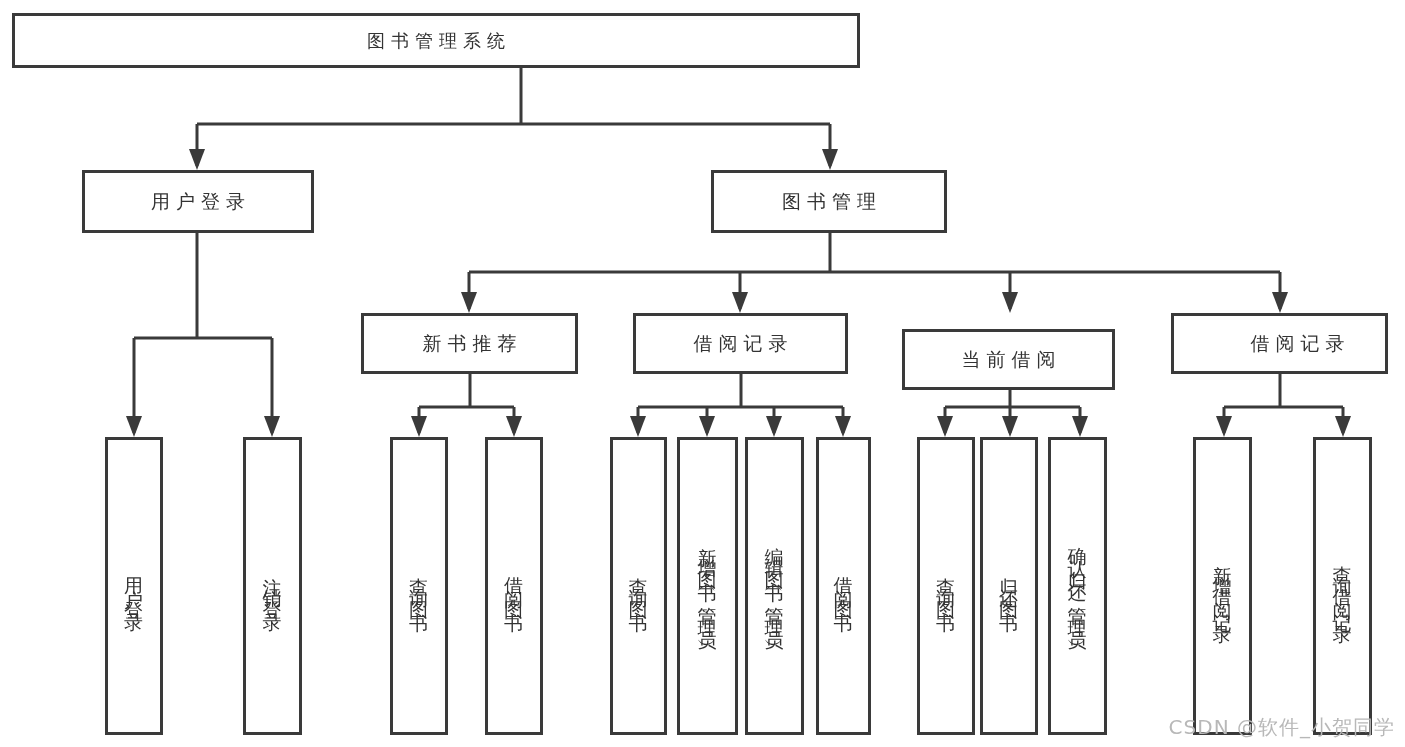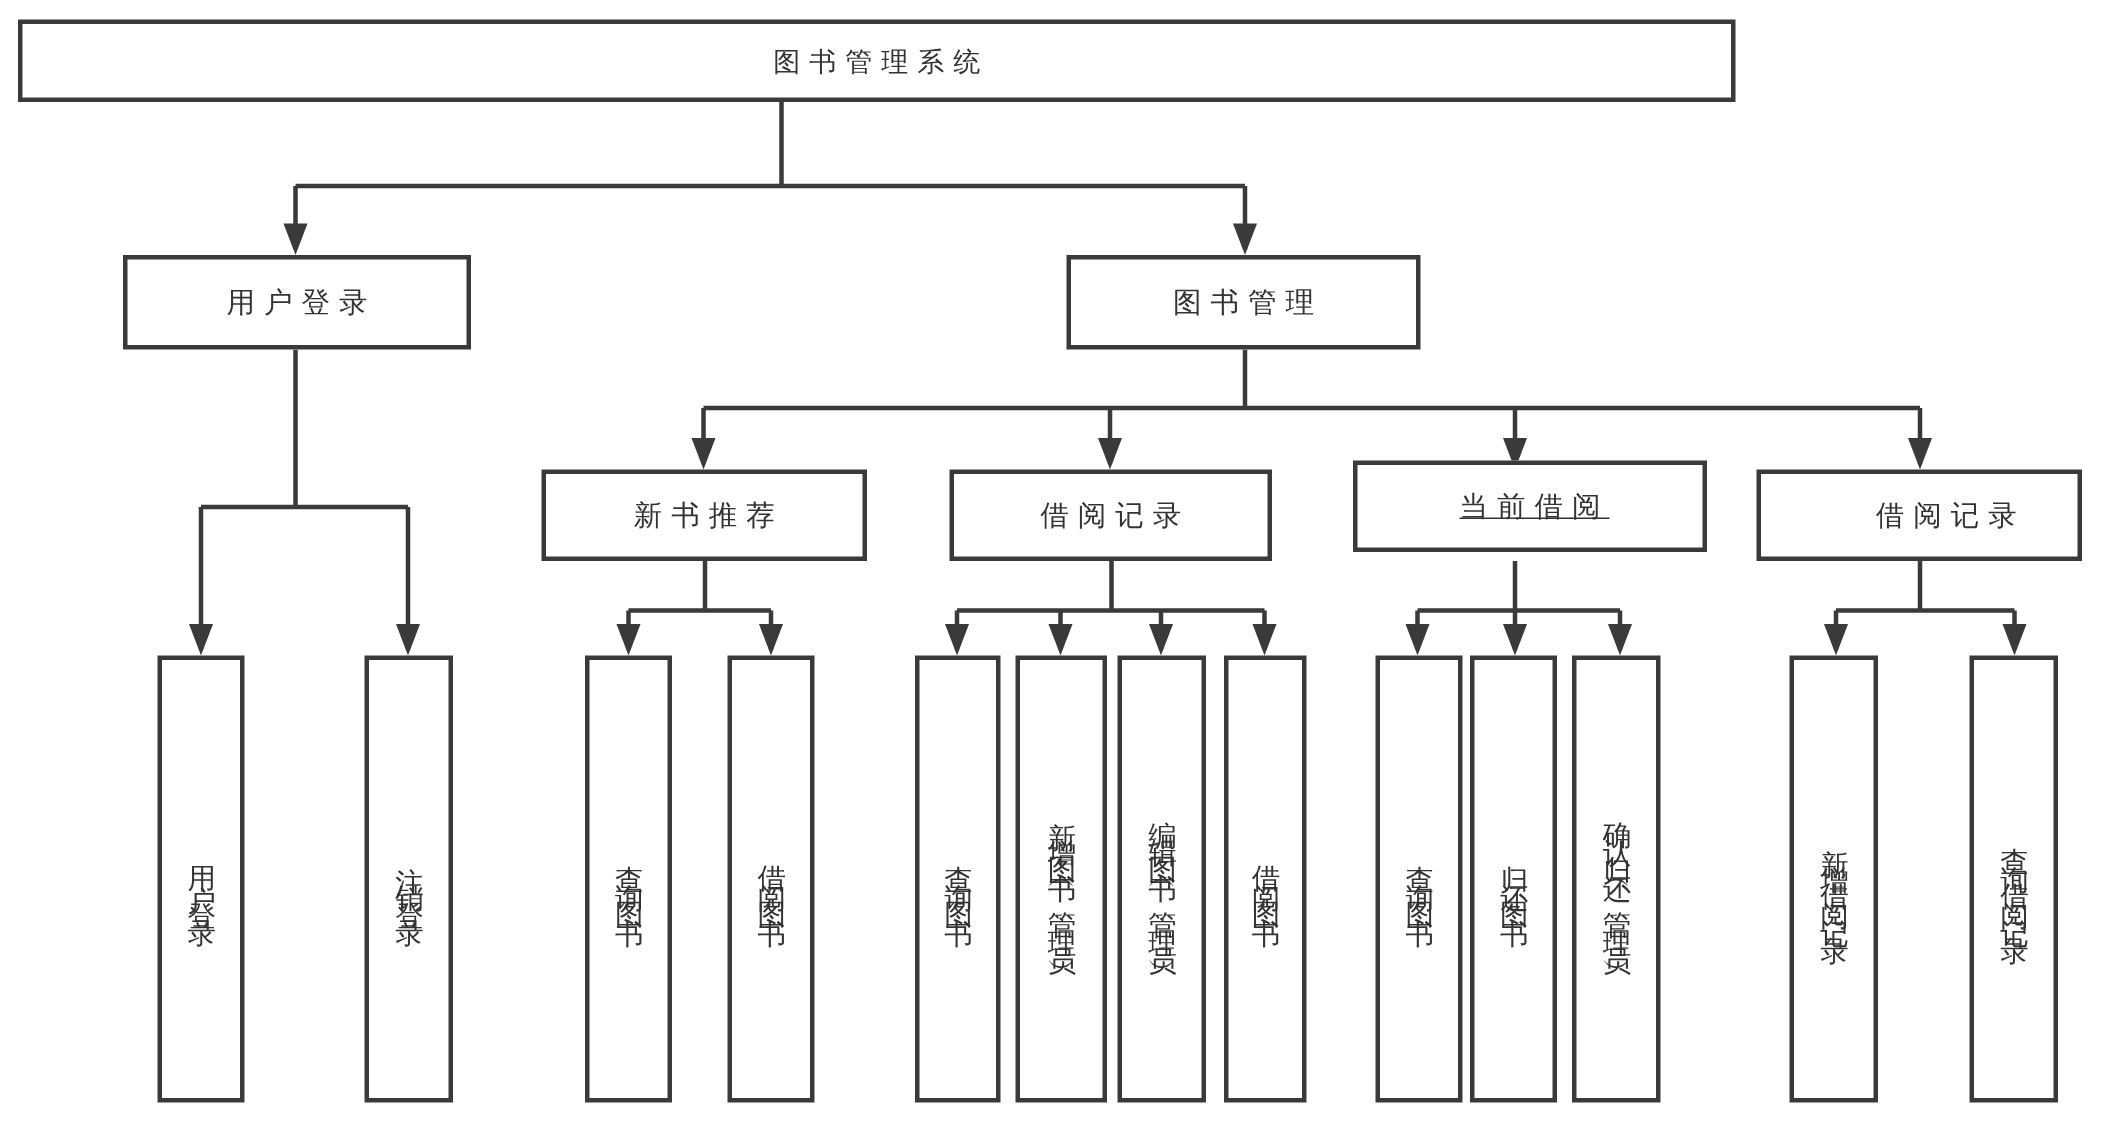--- a/index.html
+++ b/index.html
@@ -102,38 +102,38 @@
       <path class="ar" d="M1080,437 L1072,416 L1088,416 Z"></path>
     </g>
 
     <g>
       <path class="ln" d="M1280,374 V407 M1224,407 H1343 M1224,407 V433 M1343,407 V433"></path>
       <path class="ar" d="M1224,437 L1216,416 L1232,416 Z"></path>
       <path class="ar" d="M1343,437 L1335,416 L1351,416 Z"></path>
     </g>
   </svg>
 
-  <div class="node h root" style="left:12px; top:13px; width:1145px; height:55px;">
+  <div class="node h root" style="left:12px; top:13px; width:848px; height:55px;">
     <span>图书管理系统</span>
   </div>
 
   <div class="node h" style="left:82px; top:170px; width:232px; height:63px;">
     <span>用户登录</span>
   </div>
   <div class="node h" style="left:361px; top:313px; width:217px; height:61px;">
     <span>新书推荐</span>
   </div>
 
   <div class="node h" style="left:711px; top:170px; width:236px; height:63px;">
     <span>图书管理</span>
   </div>
   <div class="node h" style="left:633px; top:313px; width:215px; height:61px;">
     <span>借阅记录</span>
   </div>
-  <div class="node h" style="left:902px; top:307px; width:236px; height:61px;text-decoration:underline;">
+  <div class="node h" style="left:902px; top:329px; width:213px; height:61px;">
     <span>当前借阅</span>
   </div>
   <div class="node h" style="left:1171px; top:313px; width:217px; height:61px;padding-left:36px;">
     <span>借阅记录</span>
   </div>
 
   <div class="node v" style="left:105px; top:437px; width:58px; height:298px;">
     <span>用户登录</span>
   </div>
   <div class="node v" style="left:243px; top:437px; width:59px; height:298px;">
@@ -170,14 +170,15 @@
     <span>确认归还（管理员）</span>
   </div>
 
   <div class="node v" style="left:1193px; top:437px; width:59px; height:298px;">
     <span>新增借阅记录</span>
   </div>
   <div class="node v" style="left:1313px; top:437px; width:59px; height:298px;">
     <span>查询借阅记录</span>
   </div>
 
+  <div class="watermark">CSDN @软件_小贺同学</div>
 
 </div>
 
 </body></html>

